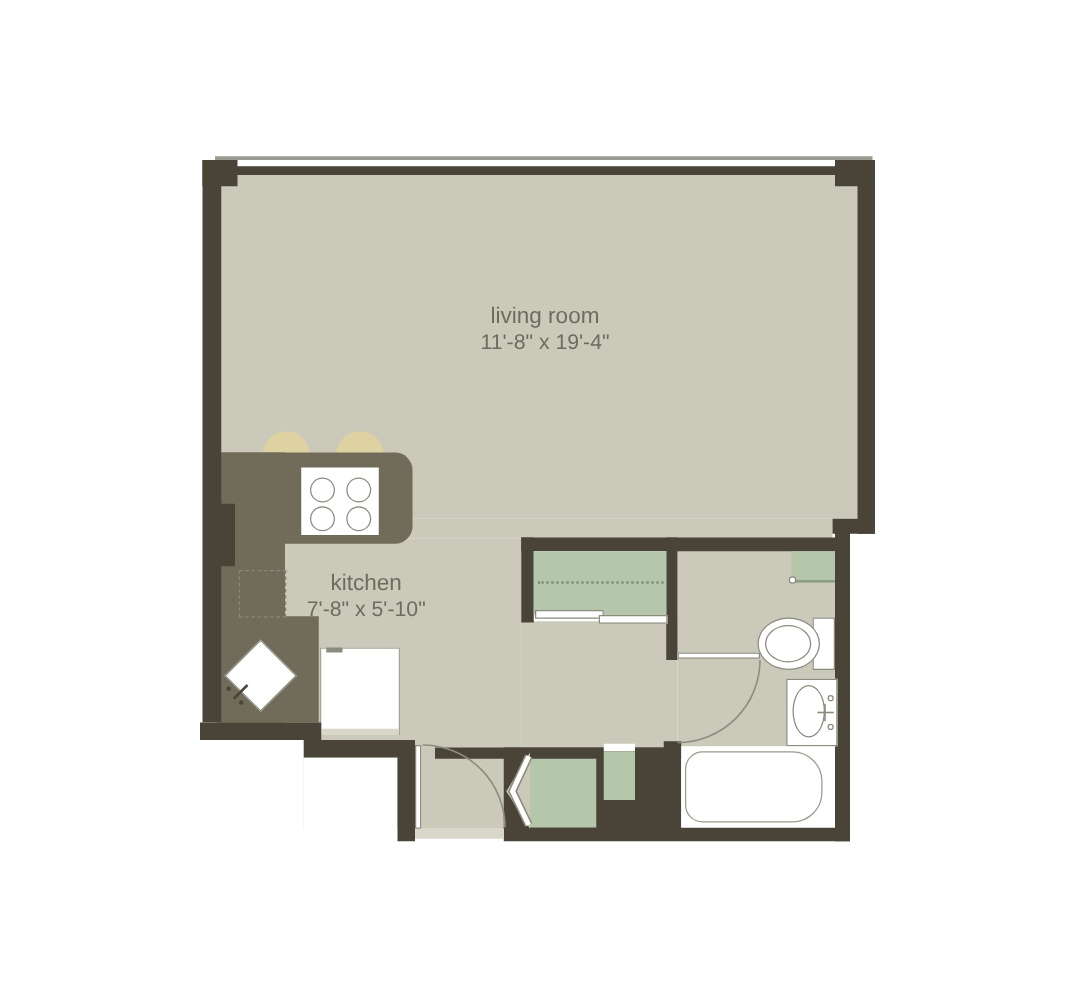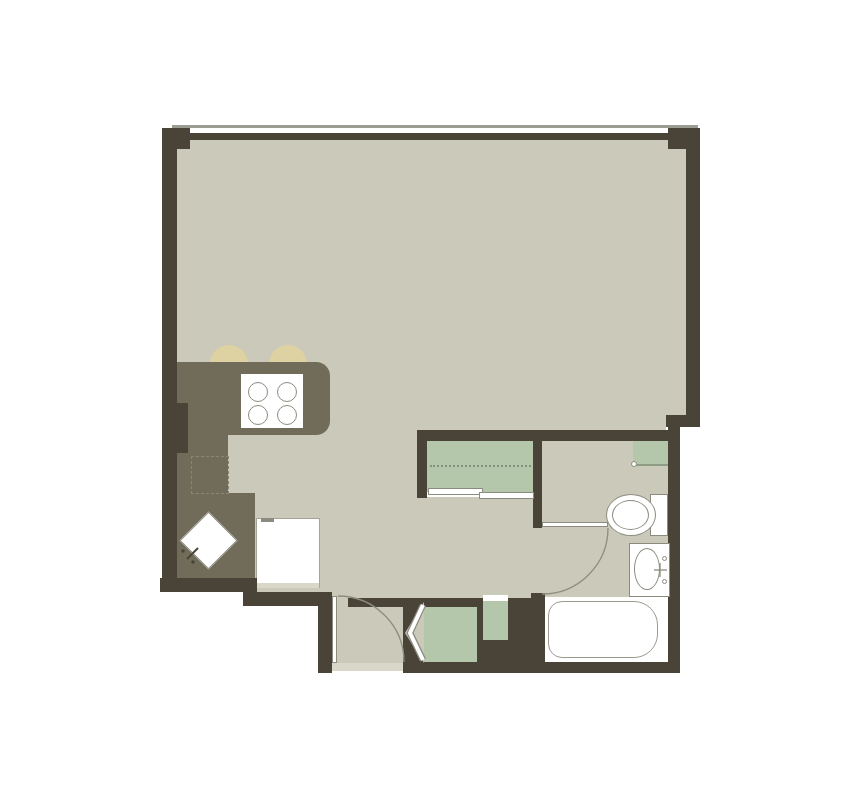--- a/index.html
+++ b/index.html
@@ -127,14 +127,22 @@
     <path d="M 423 605 L 410 633 L 423 660" fill="none" stroke="#ffffff" stroke-width="4"></path>
 
     <line x1="187" y1="559" x2="198" y2="548" stroke="#4a4438" stroke-width="2"></line>
     <circle cx="183" cy="551" r="1.8" fill="#4a4438"></circle>
     <circle cx="193" cy="562" r="1.8" fill="#4a4438"></circle>
 
     <line x1="654" y1="570" x2="667" y2="570" stroke="#8b8b7f" stroke-width="1.3"></line>
     <line x1="660" y1="563" x2="660" y2="577" stroke="#8b8b7f" stroke-width="1.3"></line>
   </svg>
 
+  <div class="abs label" style="left:436px;top:242px;">
+    <div class="room-name">living room</div>
+    <div class="room-dims">11'-8" x 19'-4"</div>
+  </div>
+  <div class="abs label" style="left:293px;top:456px;">
+    <div class="room-name">kitchen</div>
+    <div class="room-dims">7'-8" x 5'-10"</div>
+  </div>
 
 </div>
 
 </body></html>

